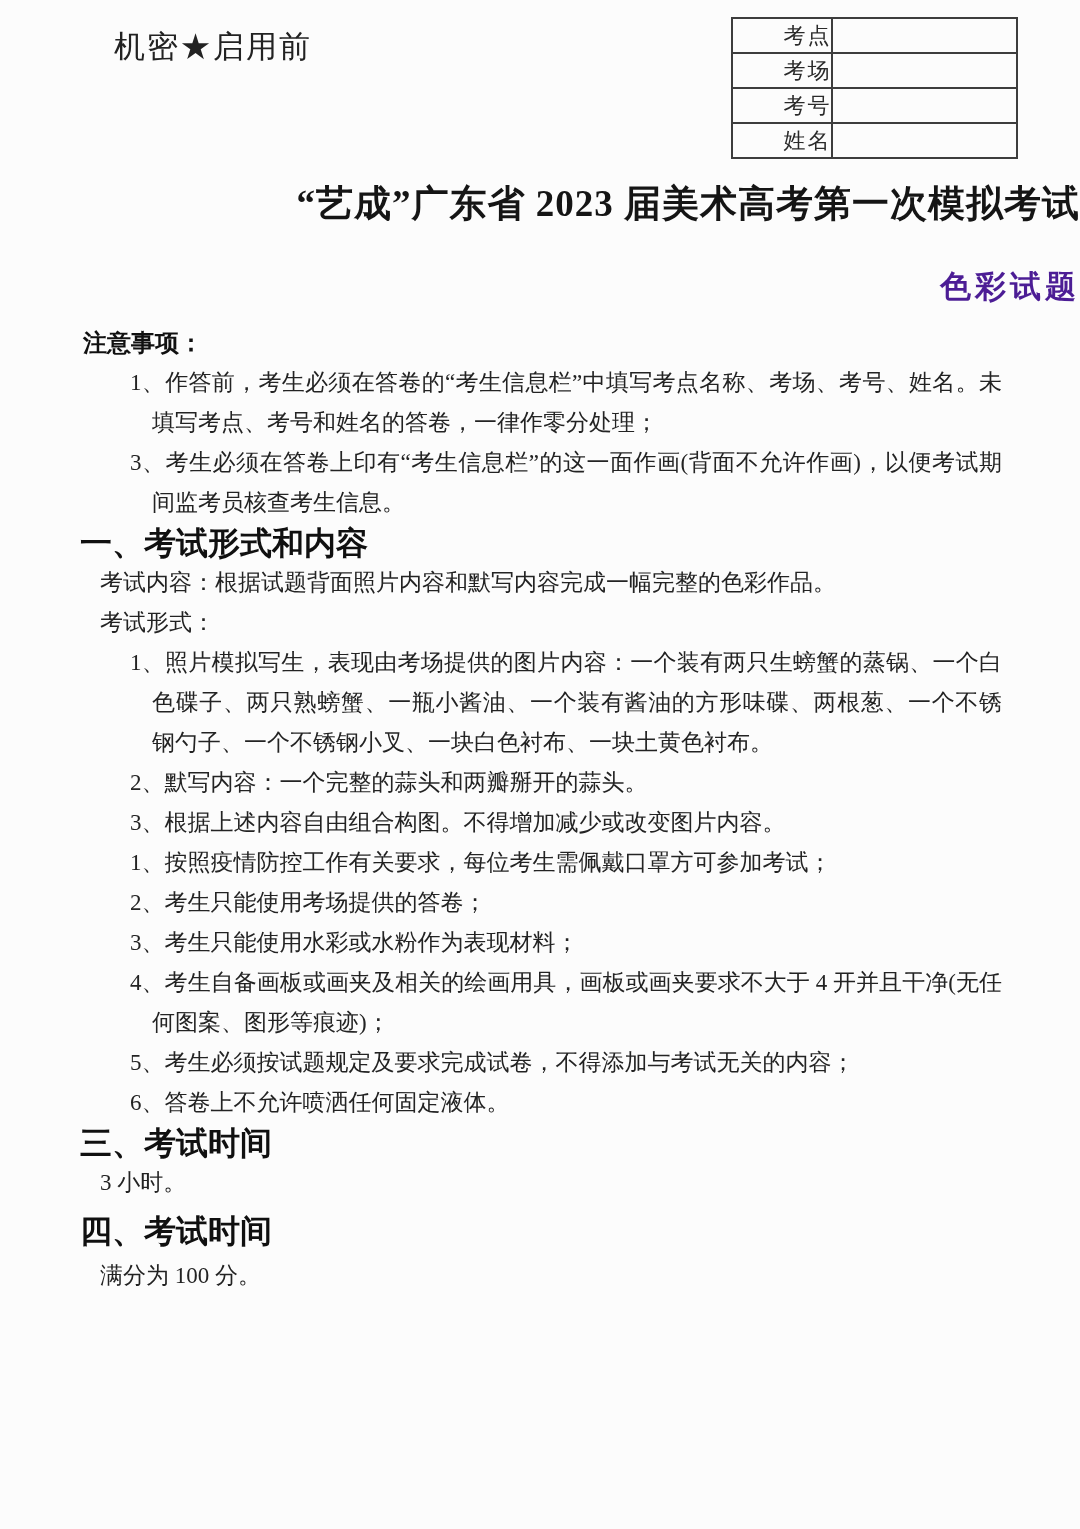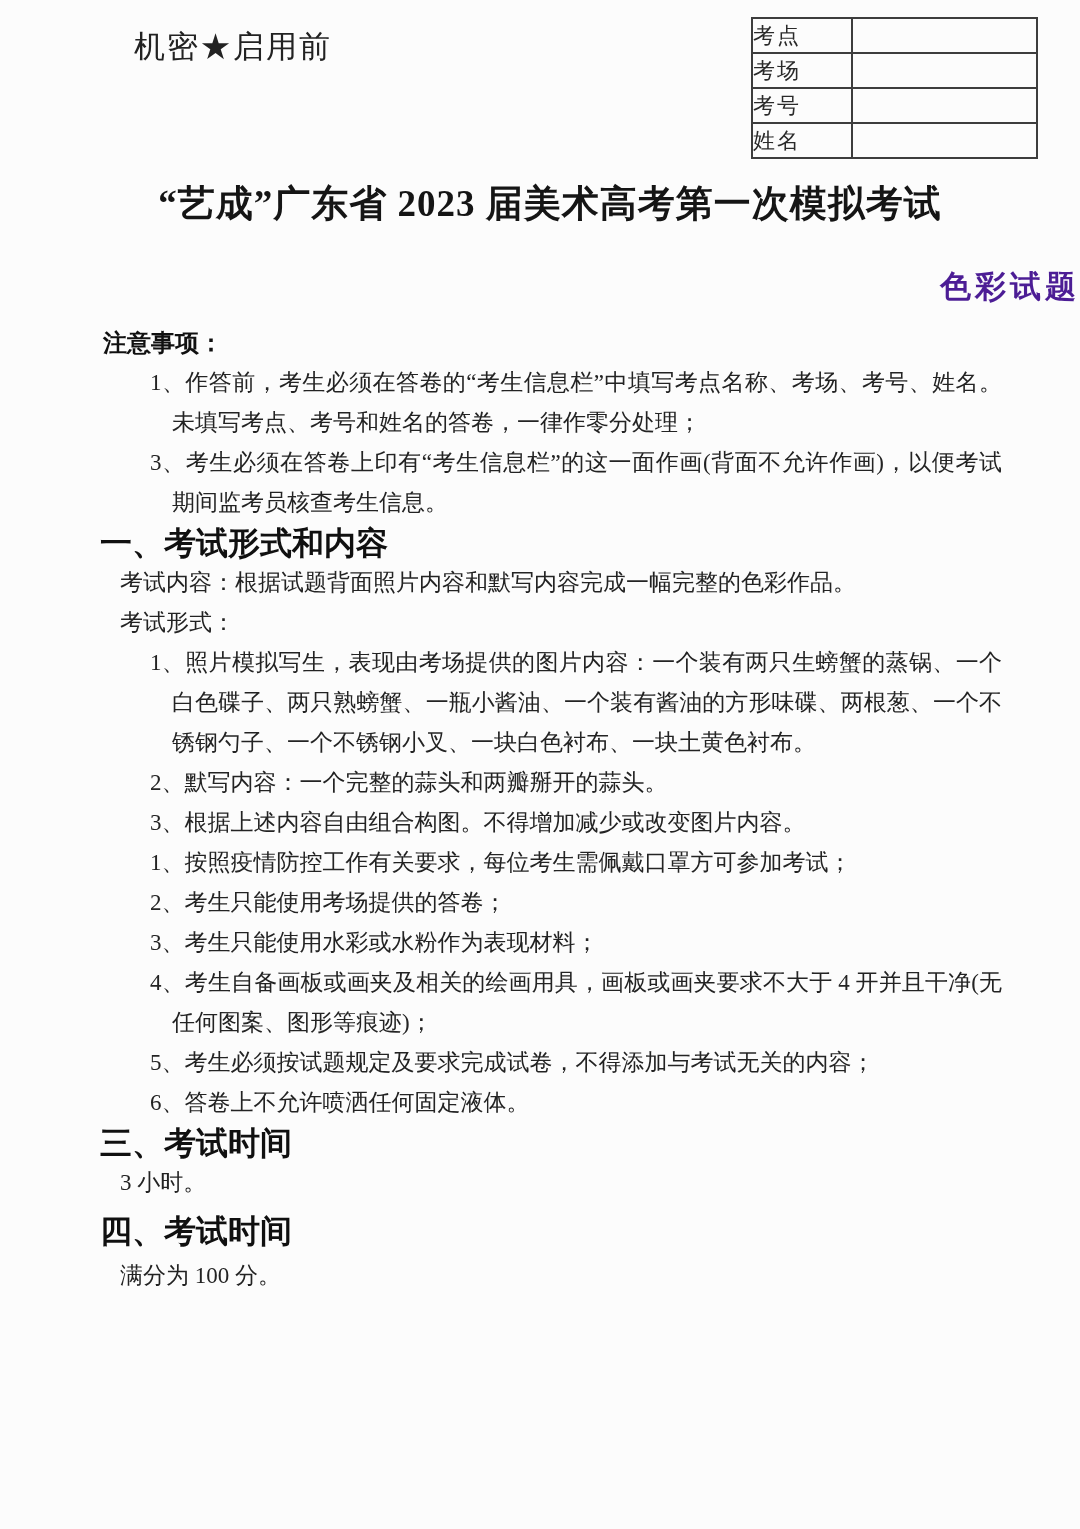--- a/index.html
+++ b/index.html
@@ -6,21 +6,20 @@
   html, body { background: #e9e9e9; }
   .page {
     position: relative;
     width: 1080px;
     height: 1529px;
     margin: 0 auto;
     background: #fcfcfc;
     color: #1e1e1e;
     font-family: "Liberation Serif", "DejaVu Serif", serif;
     overflow: hidden;
-    padding-left: 20px;
   }
   
   .header { position: relative; height: 160px; }
   .confidential {
     position: absolute;
     left: 114px;
     top: 26px;
     font-size: 31px;
     letter-spacing: 2px;
     color: #222;
@@ -31,26 +30,26 @@
     top: 17px;
     width: 287px;
     border-collapse: collapse;
   }
   .info-table td {
     border: 2px solid #3d3d3d;
     height: 35px;
     font-size: 22px;
     color: #2a2a2a;
   }
-  .info-table td.lbl { width: 101px; text-align: left; letter-spacing: 2px; }
+  .info-table td.lbl { width: 101px; text-align: right; letter-spacing: 2px; }
   .info-table td.val { width: 186px; }
   
   .title {
     margin-top: 22px;
-    text-align: center;
+    text-align: right;
     font-size: 37px;
     font-weight: 700;
     letter-spacing: 1px;
     color: #151515;
     line-height: 44px;
     font-family: "Liberation Serif", "DejaVu Serif", serif;
   }
   .subtitle {
     margin-top: 42px;
     text-align: right;

